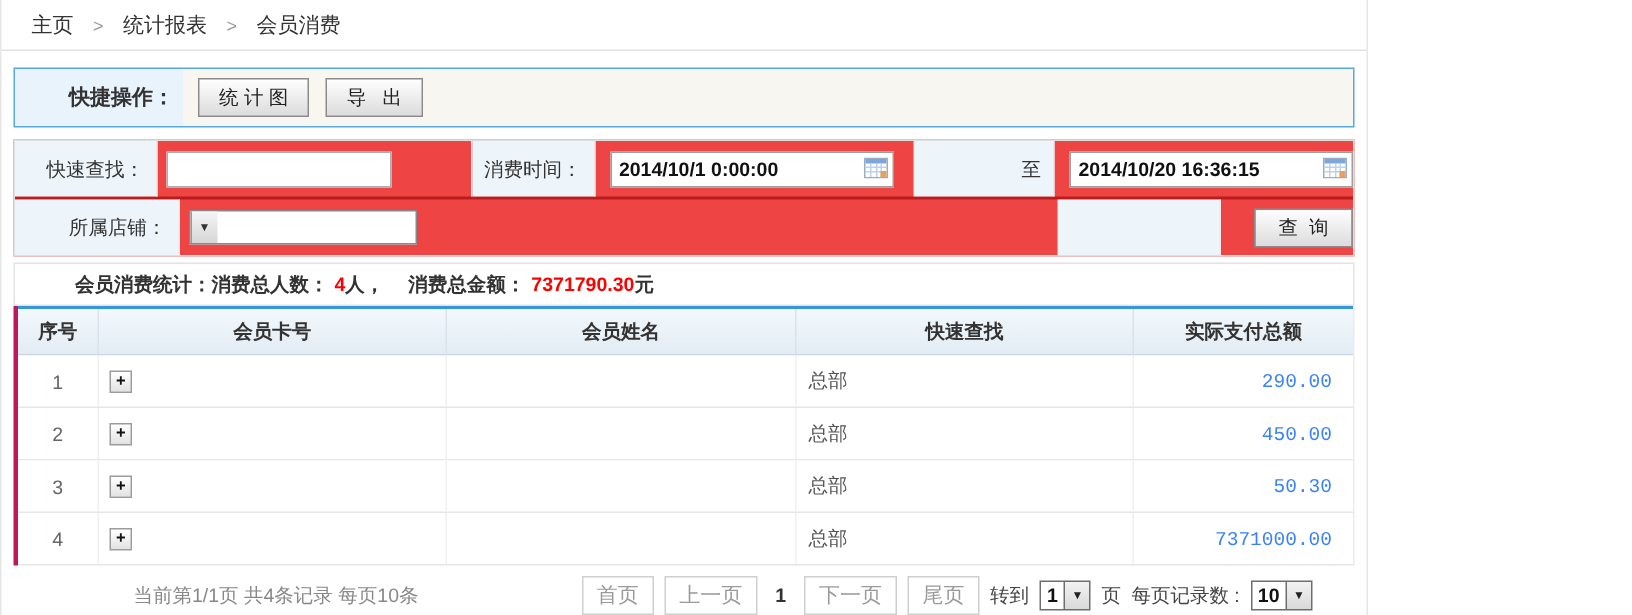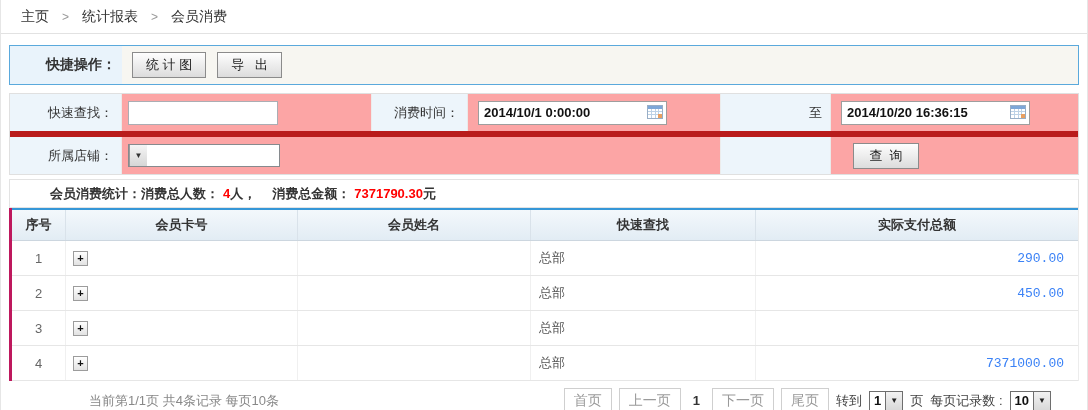--- a/index.html
+++ b/index.html
@@ -1,33 +1,33 @@
 <!DOCTYPE html>
 <html><head>
 <meta charset="utf-8">
 <style>
   html,body{margin:0;padding:0;background:#fff;}
   .page{
-    width:1088px;height:410px;box-sizing:border-box;position:relative;overflow:hidden;
+    width:912px;height:410px;box-sizing:border-box;position:relative;overflow:hidden;
     background:#fff;border-left:1px solid #e6e6e6;border-right:1px solid #e6e6e6;
     font-family:"Liberation Sans","DejaVu Sans",sans-serif;font-size:13px;color:#333;
   }
   
   .breadcrumb{height:33px;display:flex;align-items:center;padding-left:20px;border-bottom:1px solid #e2e2e2;font-size:14px;color:#333;}
   .crumb{margin-right:13px;cursor:pointer;}
   .crumb-sep{color:#999;margin-right:13px;font-size:12px;}
   
   .toolbar{margin:11px 8px 0;height:40px;border:1px solid #5aa9dc;display:flex;box-sizing:border-box;background:#f7f6f1;}
   .toolbar-label{width:112px;background:#e9f3fb;display:flex;align-items:center;justify-content:flex-end;padding-right:6px;font-weight:bold;font-size:14px;box-sizing:border-box;}
   .toolbar-body{flex:1;display:flex;align-items:center;padding-left:10px;gap:11px;}
   .btn{height:26px;padding:0 13px;border:1px solid #8b8b8b;background:linear-gradient(#fefefe,#dcdcdc);font-size:13px;color:#222;cursor:pointer;font-family:inherit;white-space:pre;}
   
-  .filters{margin:8px 8px 0;border:1px solid #e0e0e0;box-sizing:border-box;background:#fca5a5;}
+  .filters{margin:8px 8px 0;border:1px solid #e0e0e0;box-sizing:border-box;background:#ef4444;}
   .frow{display:flex;height:37px;}
-  .frow + .frow{border-top:6px solid #b91c1c;}
+  .frow + .frow{border-top:2px solid #b91c1c;}
   .fcell{display:flex;align-items:center;box-sizing:border-box;height:100%;}
   .flabel{background:#edf5fb;justify-content:flex-end;padding-right:8px;border-right:1px solid #eaeaea;color:#333;}
   .w-l1{width:112px;}
   .w-f1{width:250px;border-right:1px solid #ececec;padding-left:6px;}
   .w-l2{width:96px;}
   .w-f2{width:253px;border-right:1px solid #ececec;padding-left:10px;}
   .w-l3{width:110px;}
   .w-f3{flex:1;padding-left:10px;}
   .w-wide{width:599px;padding-left:6px;border-right:1px solid #ececec;}
   .w-blue{width:110px;background:#edf5fb;border-right:1px solid #eaeaea;}
@@ -174,20 +174,21 @@
           <div class="td c4">450.00</div>
         </div>
         <div class="trow">
           <div class="td c0">3</div>
           <div class="td c1">
             <span class="expand">+</span>
             <span></span>
           </div>
           <div class="td c2"></div>
           <div class="td c3">总部</div>
+          <div class="td c4">50.30</div>
         </div>
         <div class="trow">
           <div class="td c0">4</div>
           <div class="td c1">
             <span class="expand">+</span>
             <span></span>
           </div>
           <div class="td c2"></div>
           <div class="td c3">总部</div>
           <div class="td c4">7371000.00</div>

